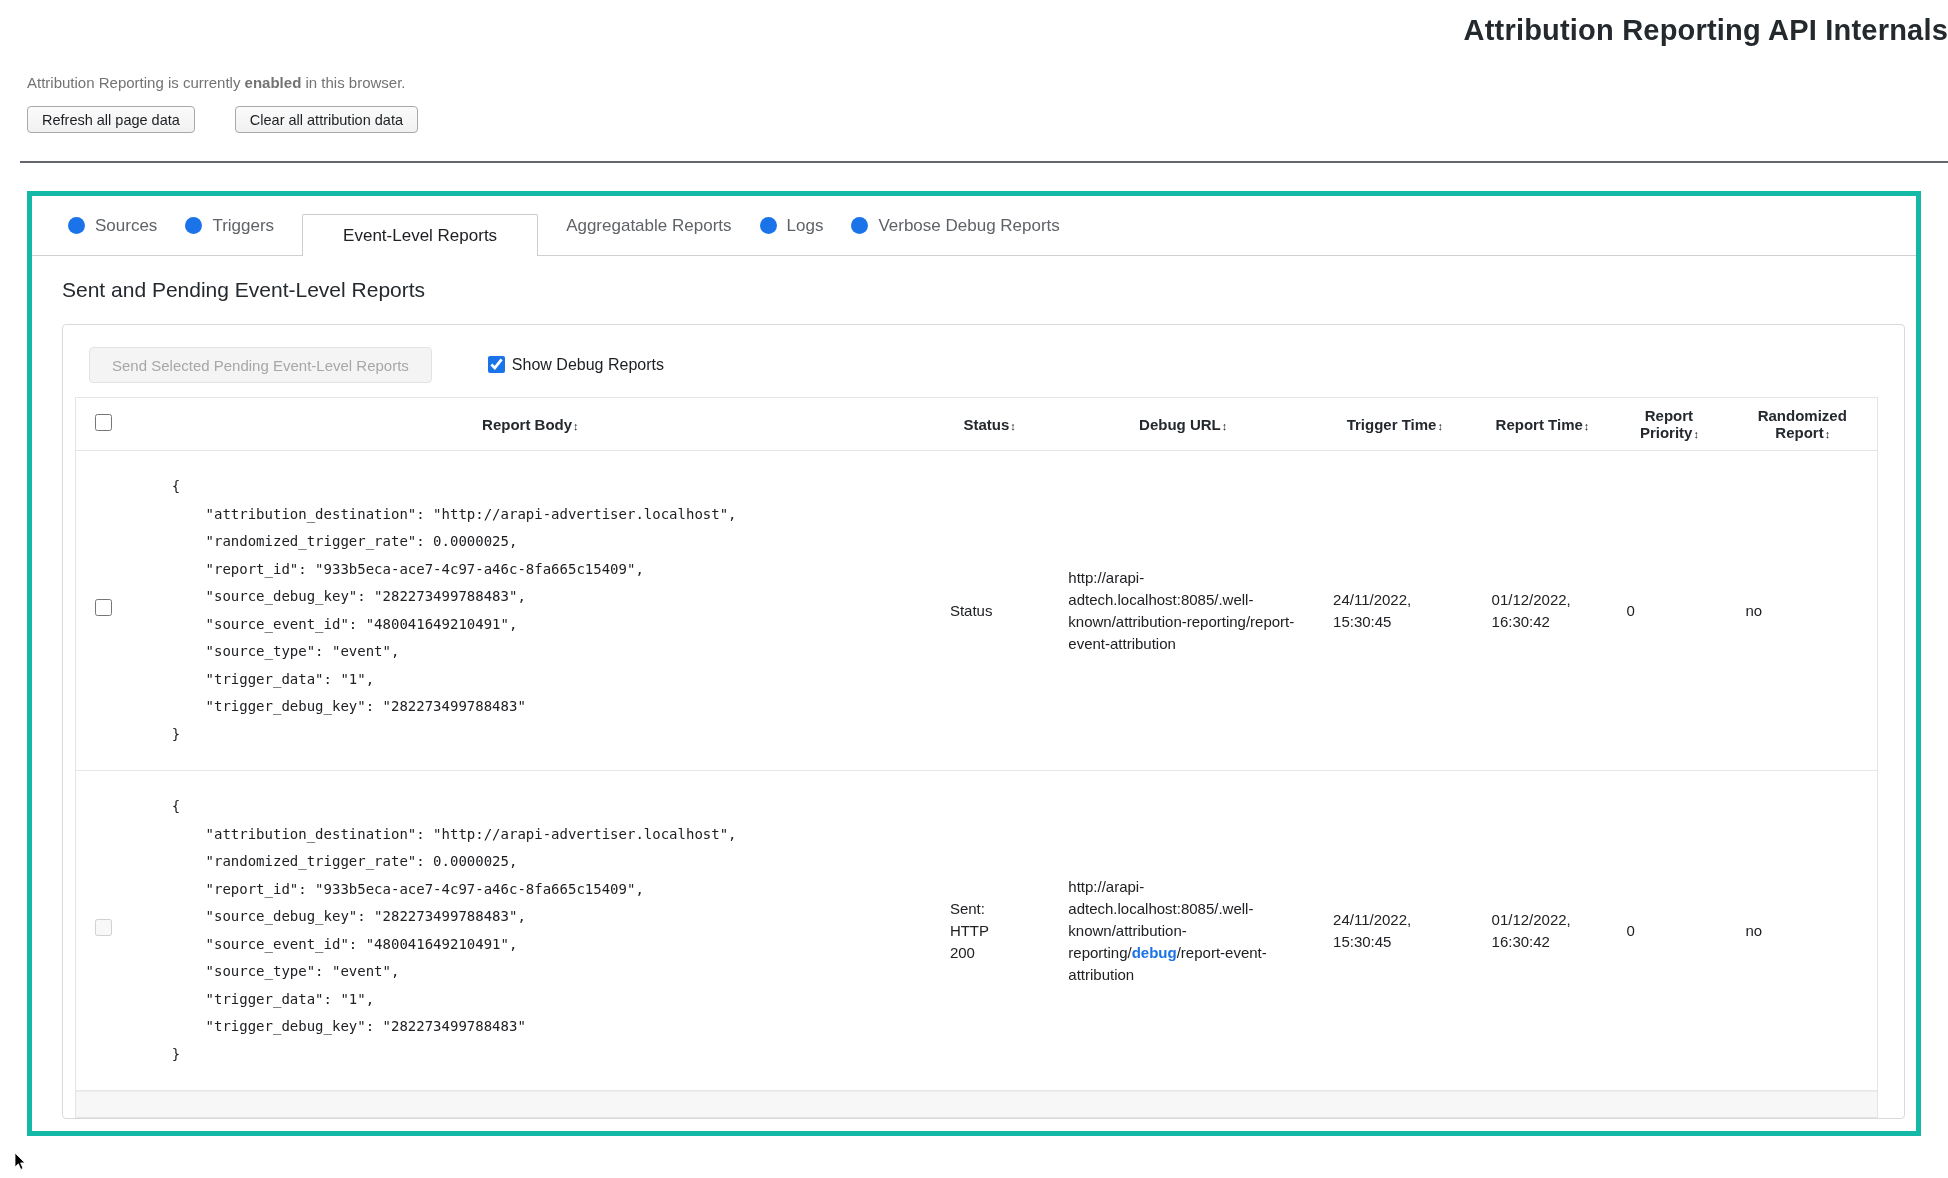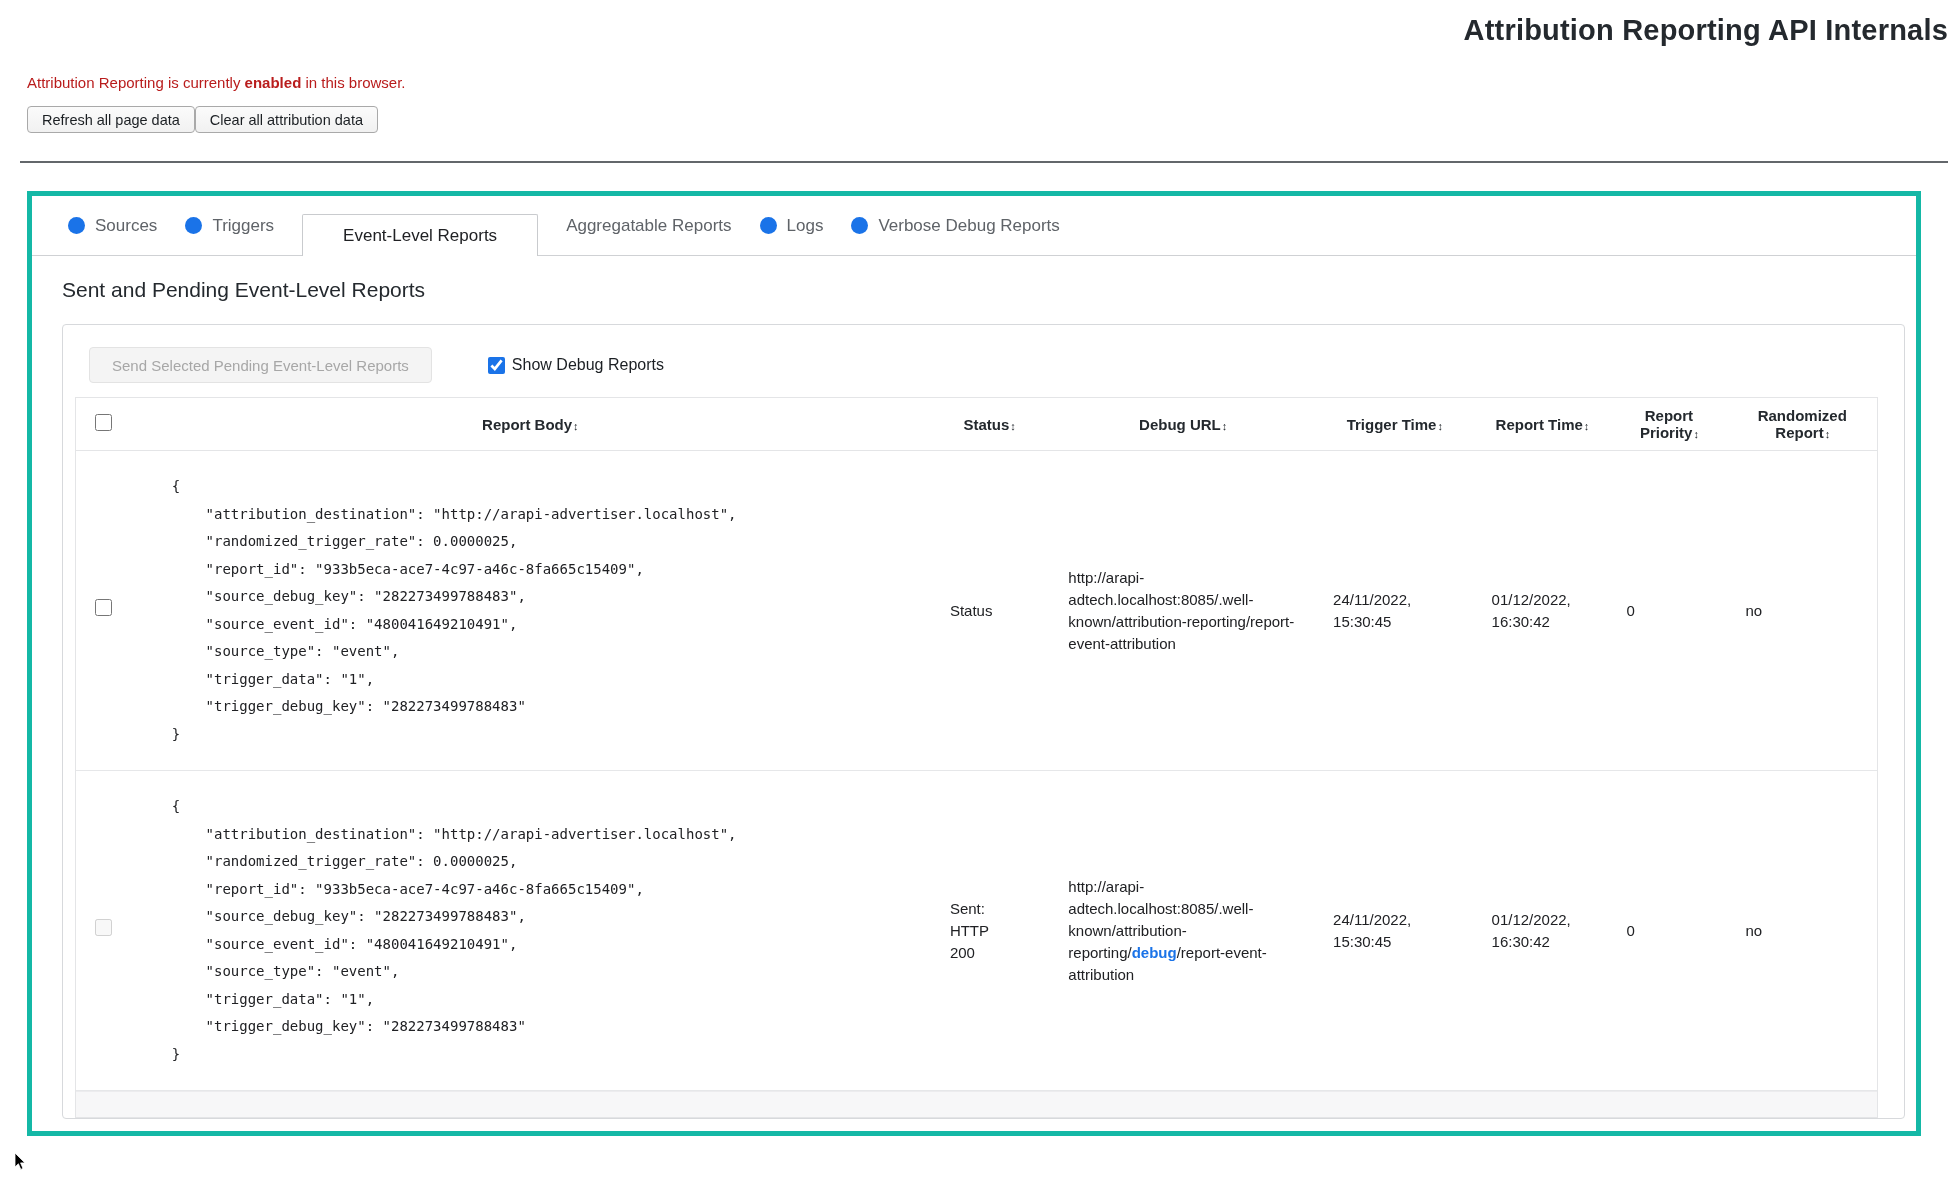--- a/index.html
+++ b/index.html
@@ -5,23 +5,23 @@
   * { box-sizing: border-box; }
   html,body { margin:0; padding:0; background:#fff; }
   body {
     width:1948px; height:1178px; overflow:hidden; position:relative;
     font-family:"Liberation Sans", sans-serif; color:#202124;
   }
 
   
   .hdr { padding:14px 0 0 27px; }
   .title { font-size:29px; font-weight:bold; color:#24292e; margin:0; letter-spacing:.2px;text-align:right; }
-  .intro { font-size:15px; margin-top:27px; color:#b91c1c; }
+  .intro { font-size:15px; margin-top:27px; color:#737373; }
   .intro b { font-weight:bold; }
-  .btnrow { margin-top:15px; display:flex; }
+  .btnrow { margin-top:15px; display:flex; gap:40px; }
   button.sysbtn {
     font-family:"Liberation Sans", sans-serif; font-size:14.5px; color:#1b1f23;
     background:linear-gradient(#fbfbfb,#f1f1f1); border:1px solid #a9a9a9;
     border-radius:4px; padding:4px 14px; height:27px; cursor:pointer;
   }
   .toprule { border:none; border-top:2px solid #63676b; margin:28px 0 0 20px; }
 
   
   .tabbox { margin:28px 27px 0 27px; border:5px solid #14b8a6; border-radius:0; }
   .tabstrip { display:flex; align-items:center; height:60px; padding-left:36px; border-bottom:1px solid #cfd1d4; }
@@ -37,21 +37,21 @@
   .panel { padding:22px 11px 12px 30px; }
   .h2 { font-size:21px; font-weight:normal; color:#24292e; margin:0 0 22px 0; }
   .card { border:1px solid #d7d9dc; border-radius:4px; padding:12px 26px 0 12px; }
 
   .toolbar { display:flex; align-items:center; gap:56px; margin:10px 0 14px 14px; }
   button.sendbtn {
     font-family:"Liberation Sans", sans-serif; font-size:15px; color:#a7a7a7;
     background:#f4f4f4; border:1px solid #e3e3e3; border-radius:4px;
     padding:8px 22px; height:36px;
   }
-  .chkwrap { display:flex; align-items:center; gap:7px; font-size:16px; color:#1b1f23; }
+  .chkwrap { display:flex; align-items:flex-start; gap:7px; font-size:16px; color:#1b1f23; }
   input[type=checkbox] { width:17px; height:17px; accent-color:#1a73e8; margin:0; }
 
   
   .tablewrap { border:1px solid #e4e5e7; margin-top:2px; }
   table { width:100%; border-collapse:collapse; table-layout:fixed; }
   col.c-sel{width:3.1%} col.c-body{width:44.2%} col.c-status{width:6.8%}
   col.c-url{width:14.7%} col.c-trig{width:8.8%} col.c-rtime{width:7.6%}
   col.c-prio{width:6.5%} col.c-rand{width:8.3%}
   thead th {
     font-size:15px; font-weight:bold; color:#24292e; text-align:center;

